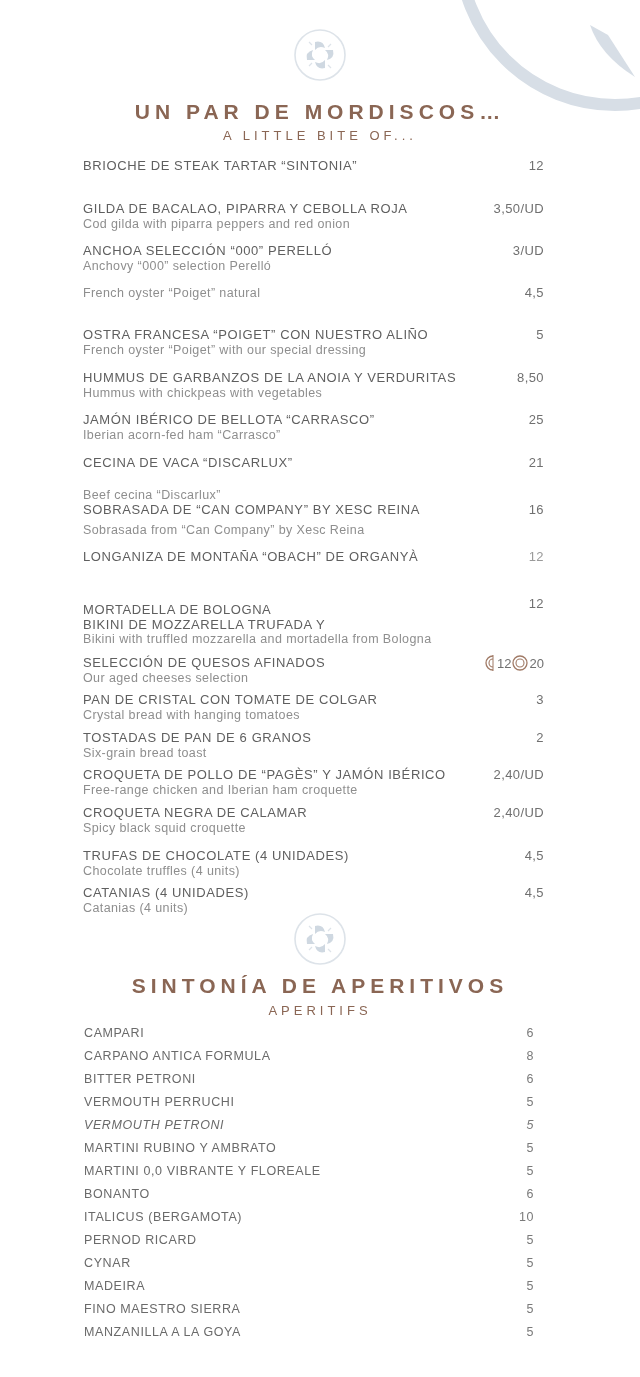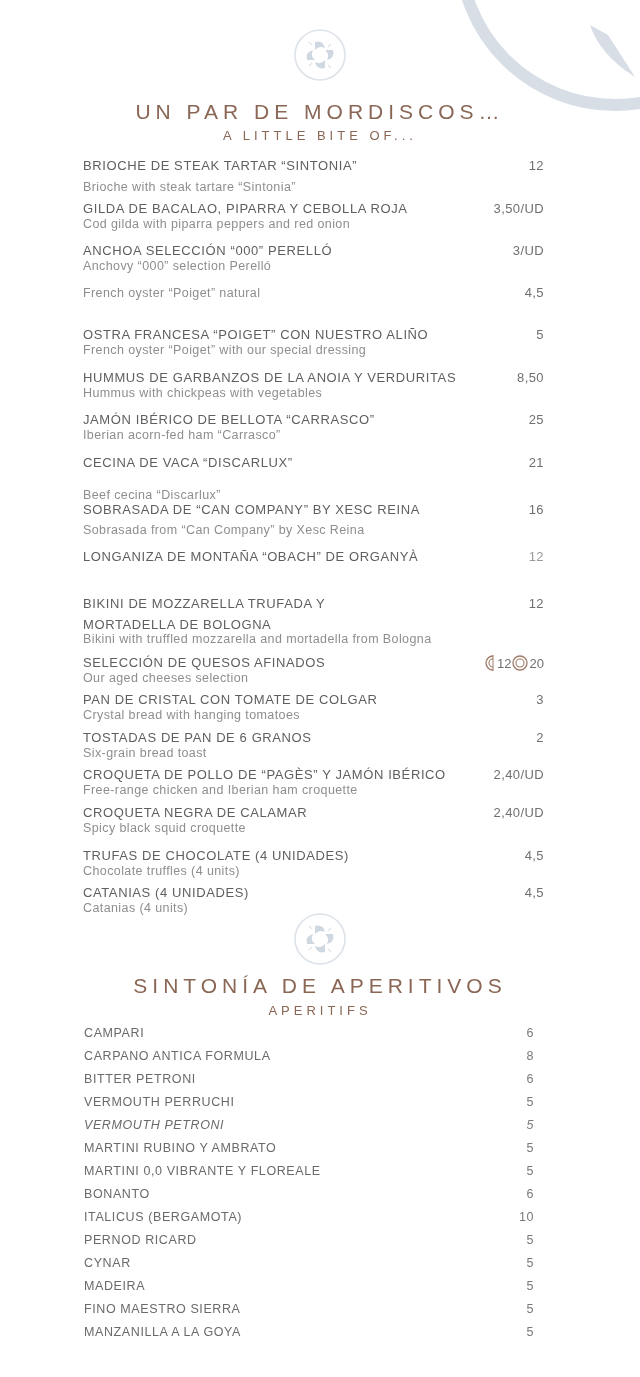--- a/index.html
+++ b/index.html
@@ -7,21 +7,21 @@
   body { position: relative; font-family: "Liberation Sans", sans-serif; color: #5d5d5d; }
 
   .bg-emblem { position: absolute; left: 450px; top: -215px; width: 330px; height: 330px; pointer-events: none; }
 
   .logo { position: absolute; width: 54px; height: 54px; left: 293px; }
   .logo-top { top: 28px; }
   .logo-mid { top: 912px; }
 
   .section-title {
     position: absolute; left: 0; width: 640px; text-align: center;
-    color: #8a6654; font-size: 21px; letter-spacing: 5px; font-weight: normal;
+    color: #8a6654; font-size: 21px; letter-spacing: 5px; font-weight: bold;
   }
   .section-sub {
     position: absolute; left: 0; width: 640px; text-align: center;
     color: #8a6654; font-size: 13px; letter-spacing: 4px;
   }
 
   .item { position: absolute; left: 83px; width: 461px; }
   .item .name { font-size: 13px; letter-spacing: 0.6px; color: #5f5f5f; white-space: nowrap; }
   .item .desc { font-size: 12.5px; letter-spacing: 0.4px; color: #8e8e8e; white-space: nowrap; }
   .item .price { position: absolute; right: 0; top: 0; font-size: 13px; color: #707070; letter-spacing: 0.4px; }
@@ -53,21 +53,20 @@
   <path d="M32 40 q-8 2 -10 -6 q6 3 10 -2 z" fill="#cfd8e1"></path>
   <path d="M14 32 q-2 -8 6 -10 q-3 6 2 10 z" fill="#cfd8e1"></path>
   <path d="M16 14 l3 3 M38 16 l-3 3 M38 40 l-3 -3 M16 38 l3 -3" stroke="#dde3e9" stroke-width="1.2"></path>
 </svg>
 
 <h1 class="section-title" style="top:100px;">UN PAR DE MORDISCOS…</h1>
 <div class="section-sub" style="top:128px;">A LITTLE BITE OF...</div>
 
 <div class="item" style="top:158px;">
   <div class="name">BRIOCHE DE STEAK TARTAR “SINTONIA”</div>
-  <div class="desc" style="margin-top:7px;">Brioche with steak tartare “Sintonia”</div>
   <div class="price">12</div>
 </div>
 <div class="item" style="top:201px;">
   <div class="name">GILDA DE BACALAO, PIPARRA Y CEBOLLA ROJA</div>
   <div class="desc" style="margin-top:1px;">Cod gilda with piparra peppers and red onion</div>
   <div class="price">3,50/UD</div>
 </div>
 <div class="item" style="top:243px;">
   <div class="name">ANCHOA SELECCIÓN “000” PERELLÓ</div>
   <div class="desc" style="margin-top:1px;">Anchovy “000” selection Perelló</div>
@@ -100,22 +99,22 @@
 <div class="item" style="top:502px;">
   <div class="name">SOBRASADA DE “CAN COMPANY” BY XESC REINA</div>
   <div class="desc" style="margin-top:6px;">Sobrasada from “Can Company” by Xesc Reina</div>
   <div class="price">16</div>
 </div>
 <div class="item" style="top:549px;">
   <div class="name">LONGANIZA DE MONTAÑA “OBACH” DE ORGANYÀ</div>
   <div class="price light">12</div>
 </div>
 <div class="item" style="top:596px;">
+  <div class="name" style="margin-top:6px;">MORTADELLA DE BOLOGNA</div>
   <div class="name">BIKINI DE MOZZARELLA TRUFADA Y</div>
-  <div class="name" style="margin-top:6px;">MORTADELLA DE BOLOGNA</div>
   <div class="desc" style="margin-top:0px;">Bikini with truffled mozzarella and mortadella from Bologna</div>
   <div class="price">12</div>
 </div>
 <div class="item" style="top:655px;">
   <div class="name">SELECCIÓN DE QUESOS AFINADOS</div>
   <div class="desc" style="margin-top:1px;">Our aged cheeses selection</div>
   <div class="cheese-small">
     <svg width="12" height="16" viewBox="0 0 12 16">
       <path d="M10 1 A7 7 0 0 0 10 15" fill="none" stroke="#a07a66" stroke-width="1.3"></path>
       <path d="M10 4 A4 4 0 0 0 10 12" fill="none" stroke="#a07a66" stroke-width="1.1"></path>

